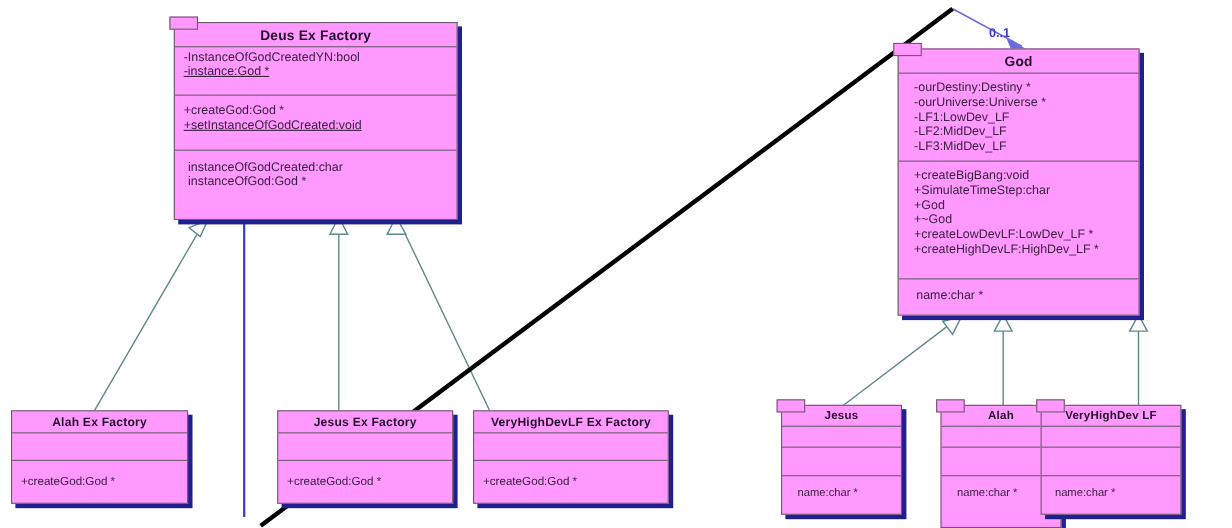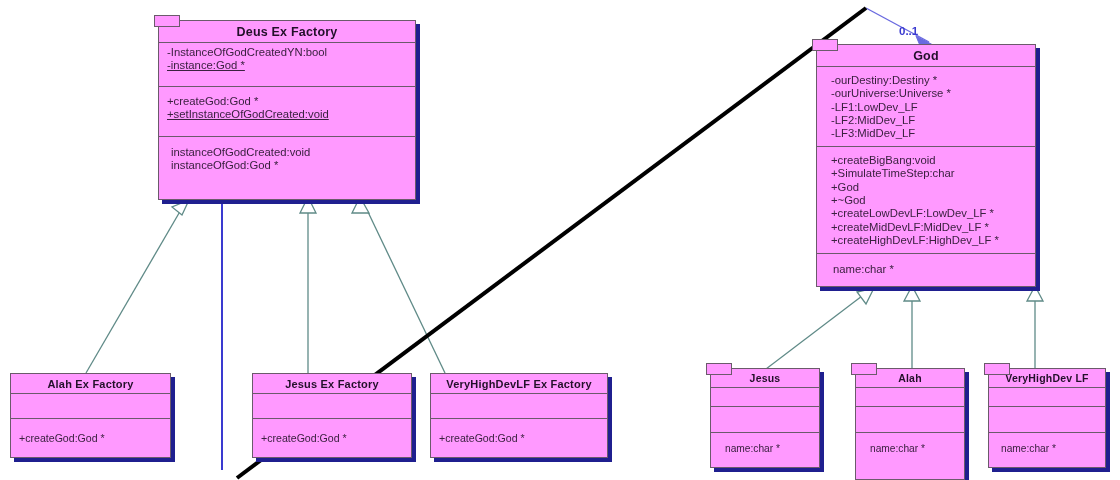--- a/index.html
+++ b/index.html
@@ -87,42 +87,41 @@
     <div class="cmp title" style="height:22px;">Deus Ex Factory</div>
     <div class="cmp body" style="height:44px;">
       <div class="mem">-InstanceOfGodCreatedYN:bool</div>
       <div class="mem stat">-instance:God *</div>
     </div>
     <div class="cmp body" style="height:50px;padding-top:8px;">
       <div class="mem">+createGod:God *</div>
       <div class="mem stat">+setInstanceOfGodCreated:void</div>
     </div>
     <div class="cmp body" style="height:62px;padding-top:9px;padding-left:12px;">
-      <div class="mem">instanceOfGodCreated:void</div>
+      <div class="mem">instanceOfGodCreated:char</div>
       <div class="mem">instanceOfGod:God *</div>
     </div>
   </div>
 
   <div class="uml-class big" style="left:816px;top:44px;width:220px;height:243px;">
     <div class="tab"></div>
     <div class="cmp title" style="height:22px;">God</div>
     <div class="cmp body" style="height:80px;padding-top:7px;padding-left:14px;">
       <div class="mem">-ourDestiny:Destiny *</div>
       <div class="mem">-ourUniverse:Universe *</div>
       <div class="mem">-LF1:LowDev_LF</div>
       <div class="mem">-LF2:MidDev_LF</div>
       <div class="mem">-LF3:MidDev_LF</div>
     </div>
     <div class="cmp body" style="height:107px;padding-top:7px;padding-left:14px;">
       <div class="mem">+createBigBang:void</div>
       <div class="mem">+SimulateTimeStep:char</div>
       <div class="mem">+God</div>
       <div class="mem">+~God</div>
       <div class="mem">+createLowDevLF:LowDev_LF *</div>
-      <div class="mem">+createMidDevLF:MidDev_LF *</div>
       <div class="mem">+createHighDevLF:HighDev_LF *</div>
     </div>
     <div class="cmp body" style="height:34px;padding-top:9px;padding-left:16px;">
       <div class="mem">name:char *</div>
     </div>
   </div>
 
   <div class="uml-class small" style="left:10px;top:373px;width:161px;height:85px;">
     <div class="cmp title" style="height:20px;">Alah Ex Factory</div>
     <div class="cmp empty" style="height:25px;"></div>
@@ -160,21 +159,21 @@
   <div class="uml-class tiny" style="left:855px;top:368px;width:110px;height:112px;">
     <div class="tab"></div>
     <div class="cmp title" style="height:19px;">Alah</div>
     <div class="cmp empty" style="height:19px;"></div>
     <div class="cmp empty" style="height:26px;"></div>
     <div class="cmp body" style="height:34px;padding-top:10px;padding-left:14px;">
       <div class="mem">name:char *</div>
     </div>
   </div>
 
-  <div class="uml-class tiny" style="left:988px;top:368px;width:118px;height:100px;">
+  <div class="uml-class tiny" style="left:946px;top:368px;width:128px;height:100px;">
     <div class="tab"></div>
     <div class="cmp title" style="height:19px;">VeryHighDev LF</div>
     <div class="cmp empty" style="height:19px;"></div>
     <div class="cmp empty" style="height:26px;"></div>
     <div class="cmp body" style="height:34px;padding-top:10px;padding-left:12px;">
       <div class="mem">name:char *</div>
     </div>
   </div>
 
 </div>

